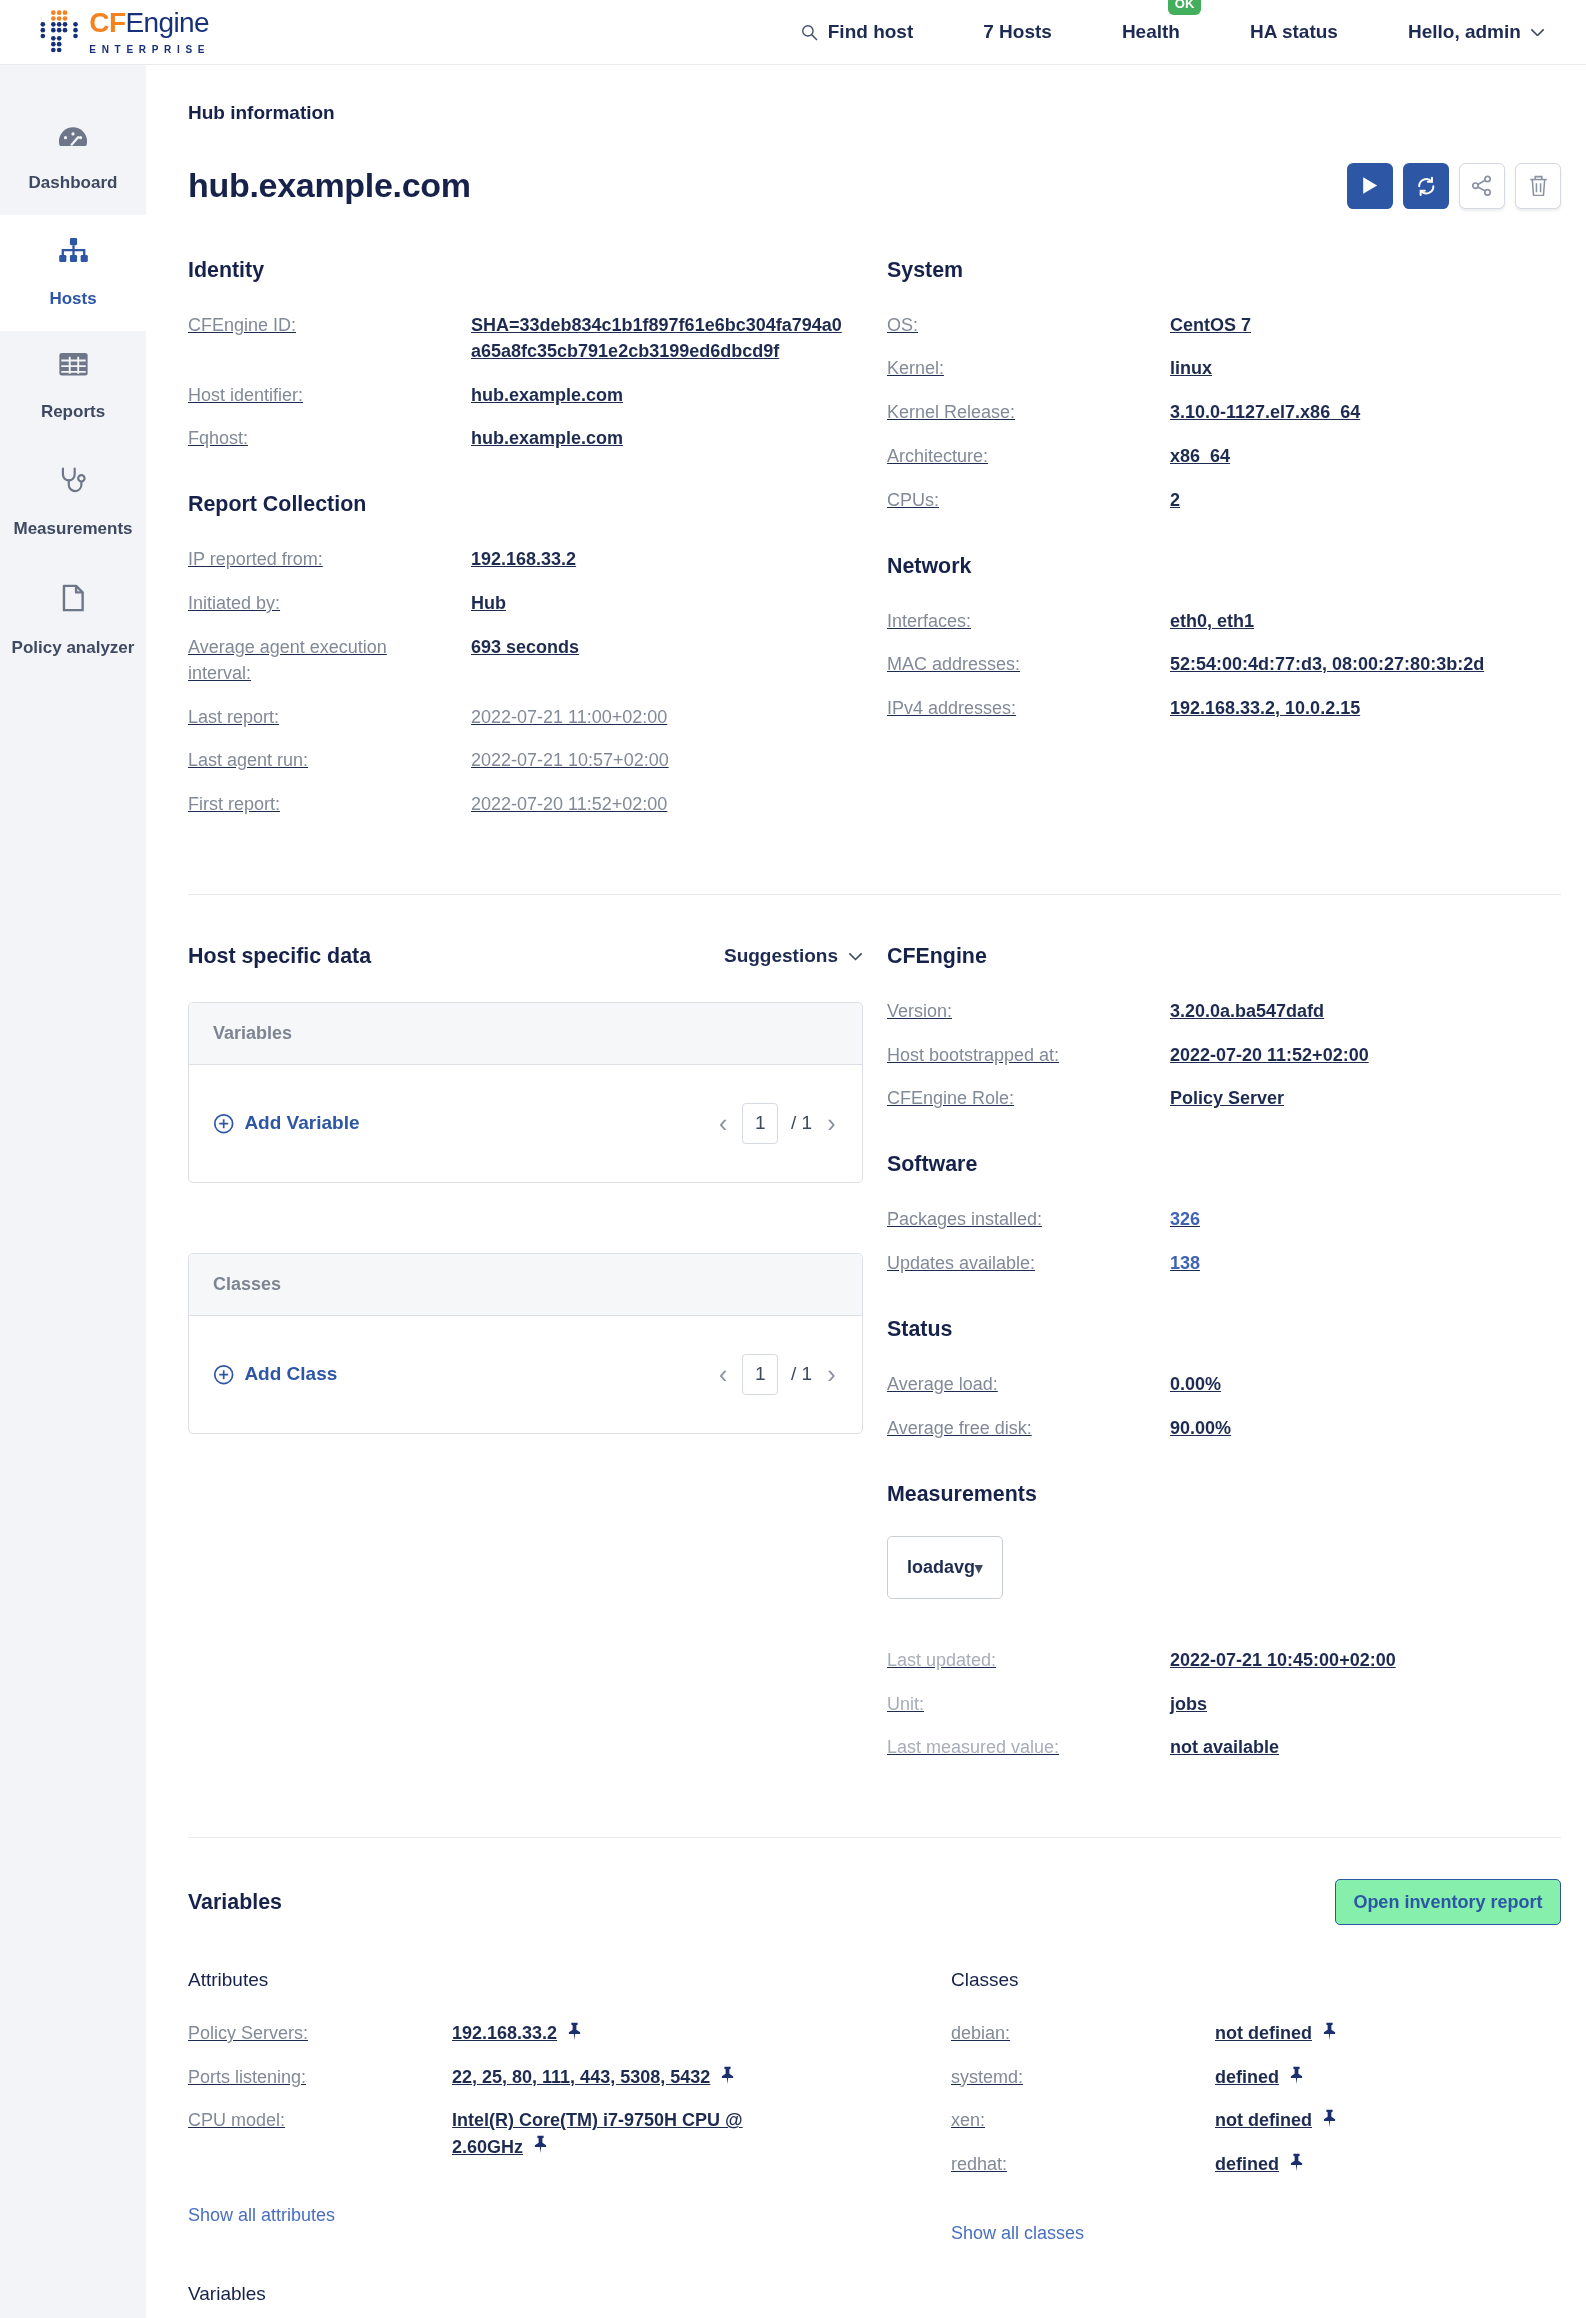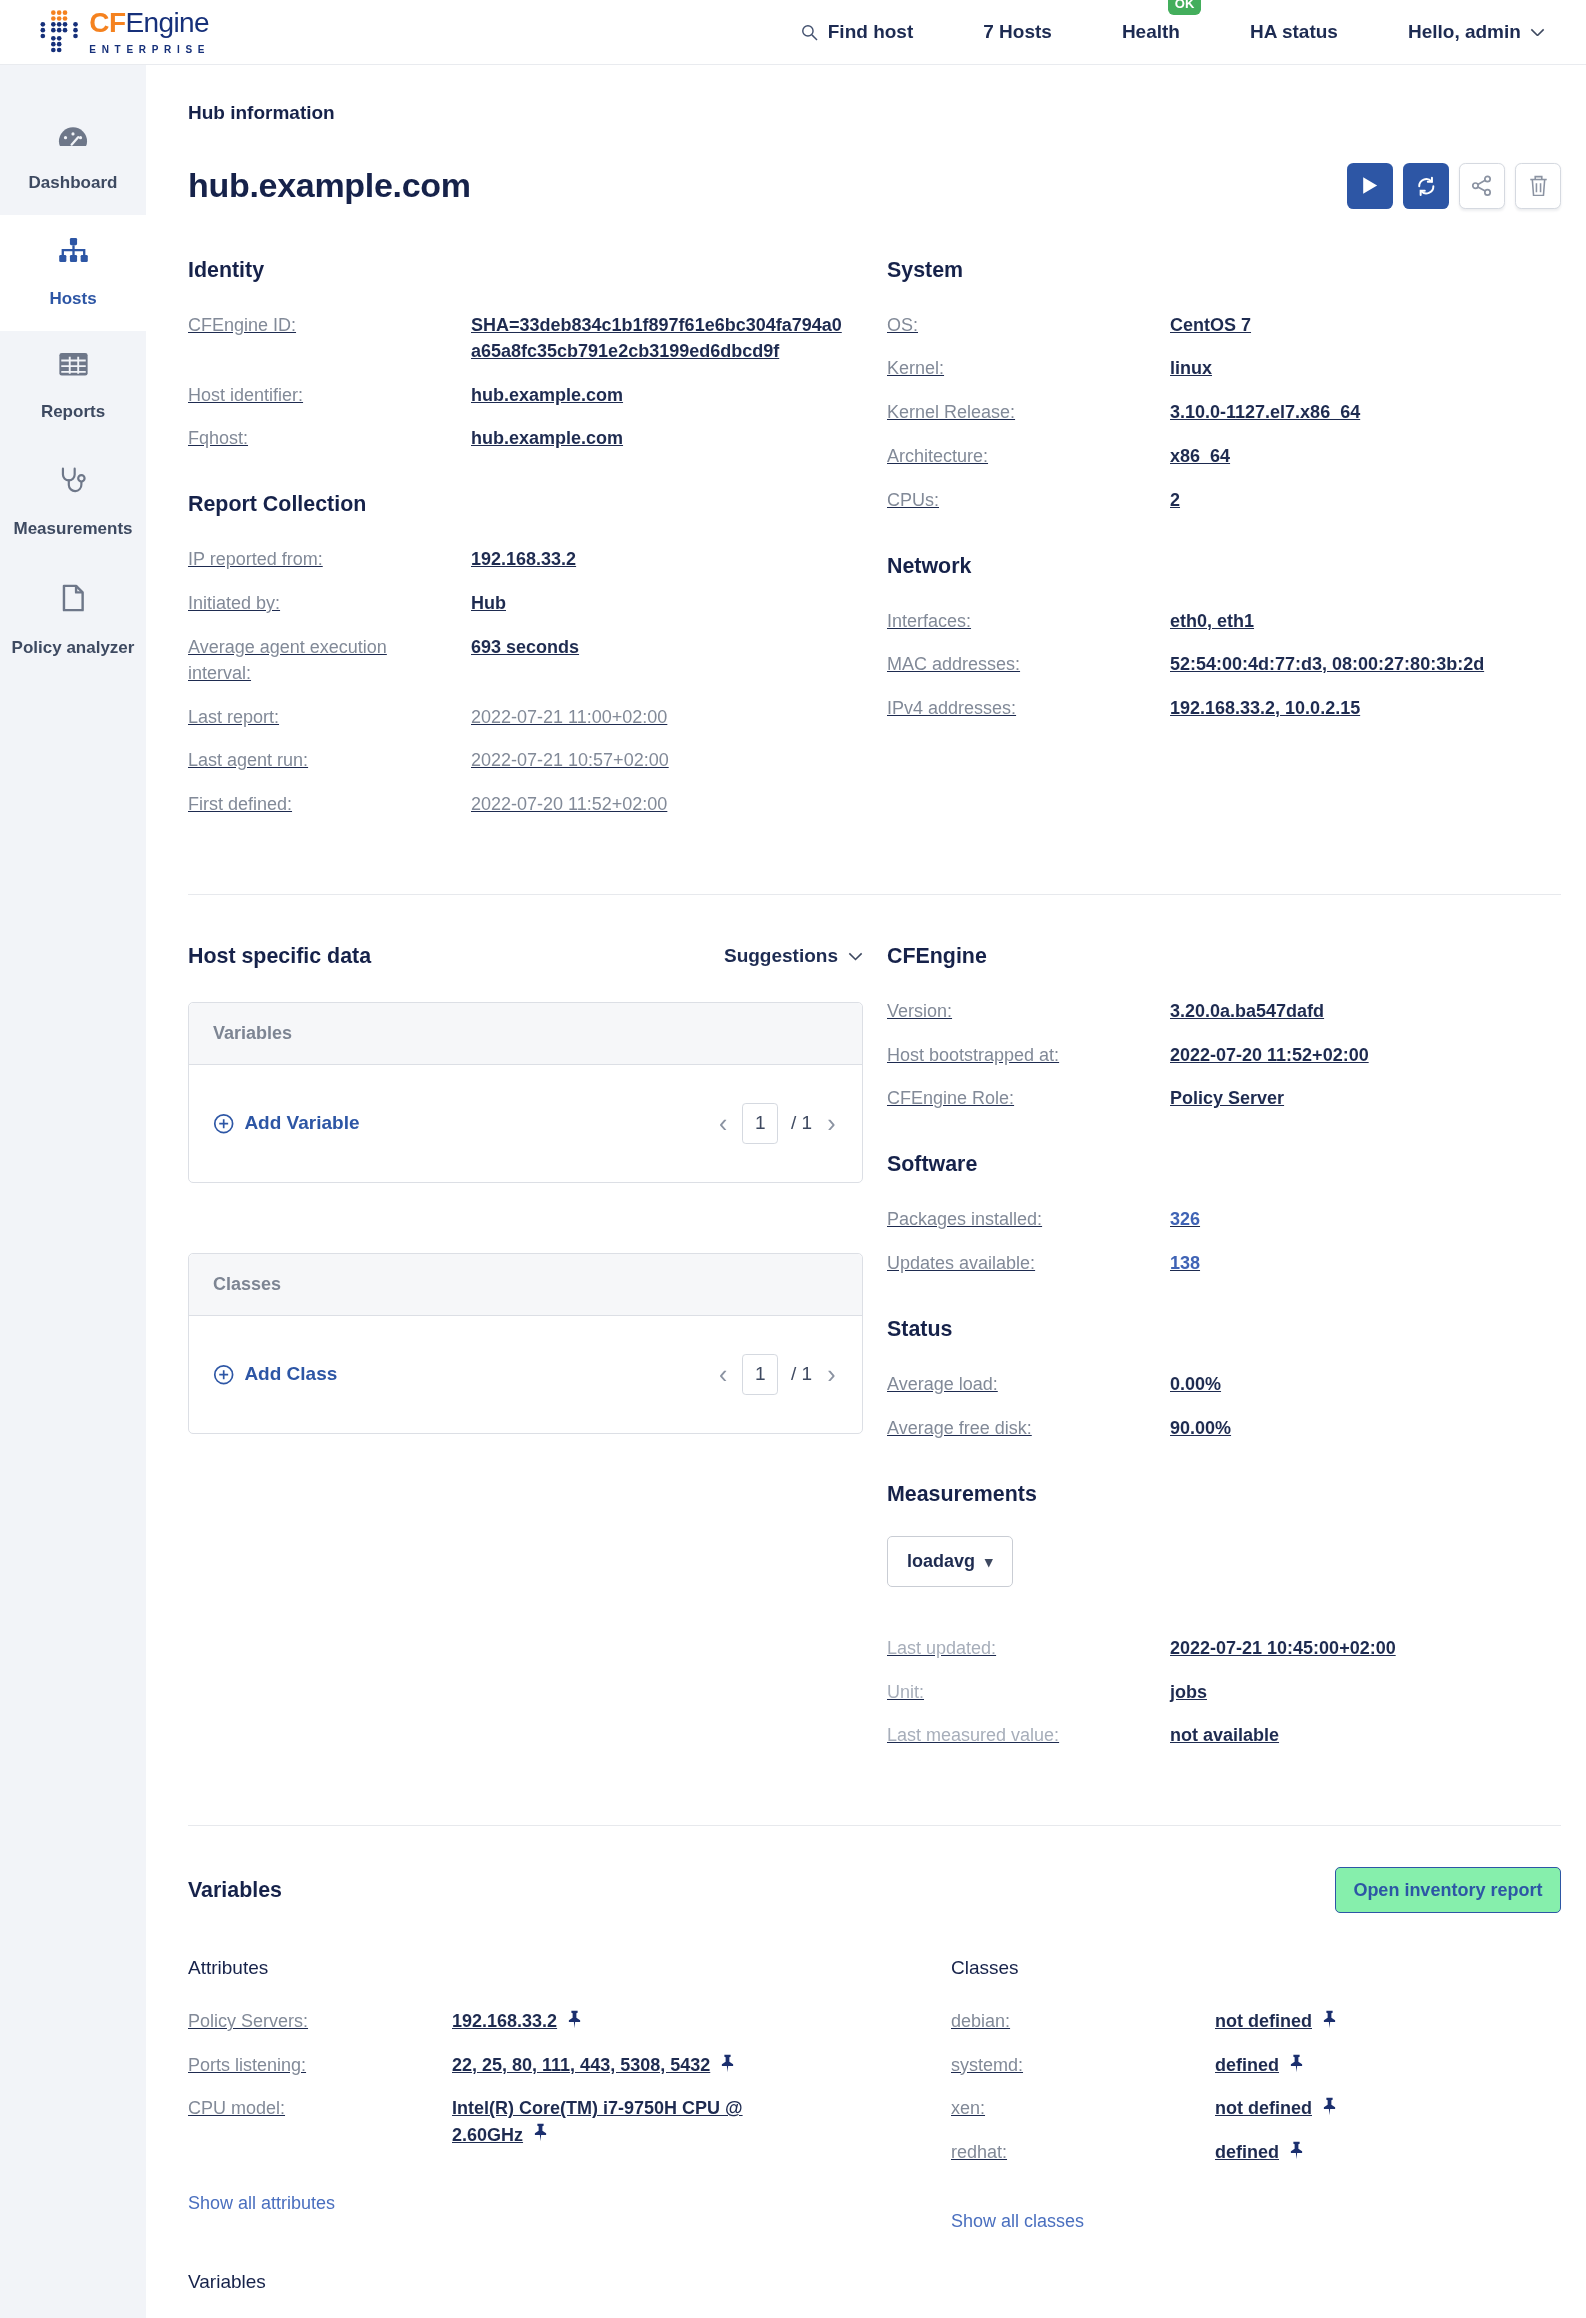--- a/index.html
+++ b/index.html
@@ -86,22 +86,22 @@
     font-weight:700; font-size:19px; cursor:pointer; text-decoration:none; }
   .pager { margin-left:auto; display:flex; align-items:center; gap:12.6px;
     color:#3e4960; font-size:19px; }
   .pg-chev { color:#8b93a2; font-size:25px; line-height:1; cursor:pointer; padding:0 2.5px; }
   .pg-box { width:36px; height:41px; border:1.3px solid #d5d9e0; border-radius:3.8px;
     display:flex; align-items:center; justify-content:center; color:#3e4960; background:#fff; }
   .panel + .panel { margin-top:70px; }
 
   
   .dropdown {
-    display:inline-flex; align-items:center; gap:10px; border:1.3px solid #c9cdd4;
-    border-radius:5px; padding:14px 19px; font-weight:700; color:#1e2b50;
+    display:inline-flex; align-items:center; gap:0; border:1.3px solid #c9cdd4;
+    border-radius:5px; padding:20px 19px; font-weight:700; color:#1e2b50;
     background:#fff; cursor:pointer; margin-bottom:48px;
   }
   .dd-caret { color:#3e4960; font-size:15px; }
 
   
   .inv-head { display:flex; align-items:center; margin-top:41px; }
   .inv-head .sect-title { margin-bottom:0; }
   .outline-btn {
     margin-left:auto; border:1.9px solid #2d56a5; color:#2d56a5; background:#86efac;
     border-radius:5px; padding:11.3px 17.6px; font-size:18px; font-weight:600;
@@ -324,21 +324,21 @@
             </div>
           <div class="row">
               <div class="lbl">Last report:</div>
               <div class="val muted">2022-07-21 11:00+02:00</div>
             </div>
           <div class="row">
               <div class="lbl">Last agent run:</div>
               <div class="val muted">2022-07-21 10:57+02:00</div>
             </div>
           <div class="row">
-              <div class="lbl">First defined:</div>
+              <div class="lbl">First report:</div>
               <div class="val muted">2022-07-20 11:52+02:00</div>
             </div>
         </div>
       </div>
 
       <div>
         <div class="sect">
           <div class="sect-title">System</div>
           <div class="row">
               <div class="lbl">OS:</div>

